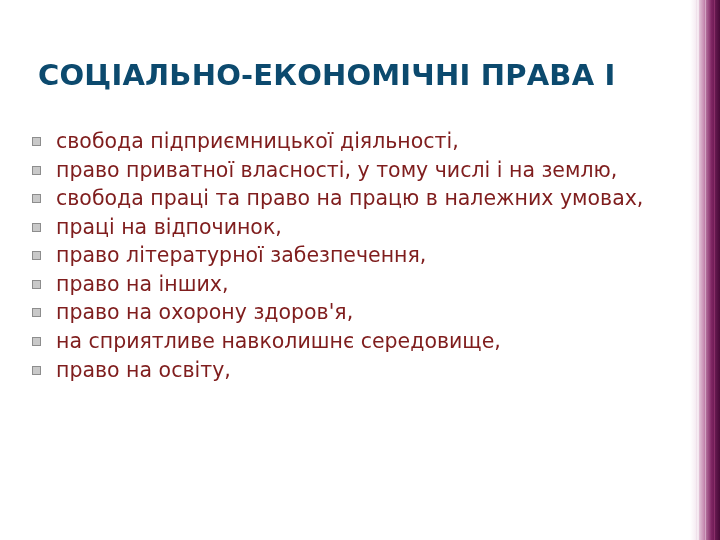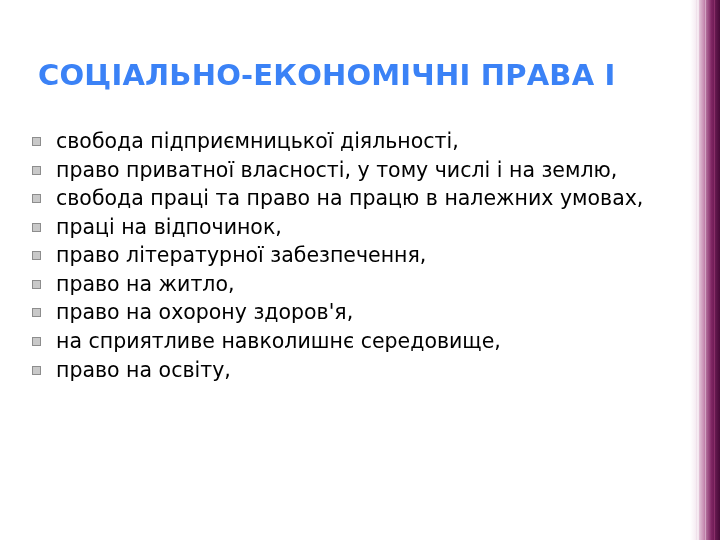--- a/index.html
+++ b/index.html
@@ -47,21 +47,21 @@
 
   .title {
     position: absolute;
     left: 38px;
     top: 38px;
     width: 620px;
     font-size: 29px;
     line-height: 1.28;
     font-weight: bold;
     letter-spacing: 0.2px;
-    color: #3b82f6;
+    color: #0c4a6e;
     text-transform: uppercase;
   }
   .title .t-line {
     display: block;
   }
 
   .content {
     position: absolute;
     left: 26px;
     top: 128px;
@@ -70,21 +70,21 @@
   ul.bullets {
     list-style: none;
     margin: 0;
     padding: 0;
   }
   ul.bullets > li {
     position: relative;
     padding-left: 30px;
     font-size: 20.5px;
     line-height: 1.345;
-    color: #000000;
+    color: #7f1d1d;
     margin: 0 0 1px 0;
   }
   ul.bullets > li .marker {
     position: absolute;
     left: 6px;
     top: 9px;
     width: 9px;
     height: 9px;
     border: 1.5px solid #8d8d8d;
     background: #c9c9c9;
@@ -131,21 +131,21 @@
       <li>
         <span class="marker"></span>
         <span class="txt">праці на відпочинок,</span>
       </li>
       <li>
         <span class="marker"></span>
         <span class="txt">право літературної забезпечення,</span>
       </li>
       <li>
         <span class="marker"></span>
-        <span class="txt">право на житло,</span>
+        <span class="txt">право на інших,</span>
       </li>
       <li>
         <span class="marker"></span>
         <span class="txt">право на охорону здоров'я,</span>
       </li>
       <li>
         <span class="marker"></span>
         <span class="txt">на сприятливе навколишнє середовище,</span>
       </li>
       <li>

